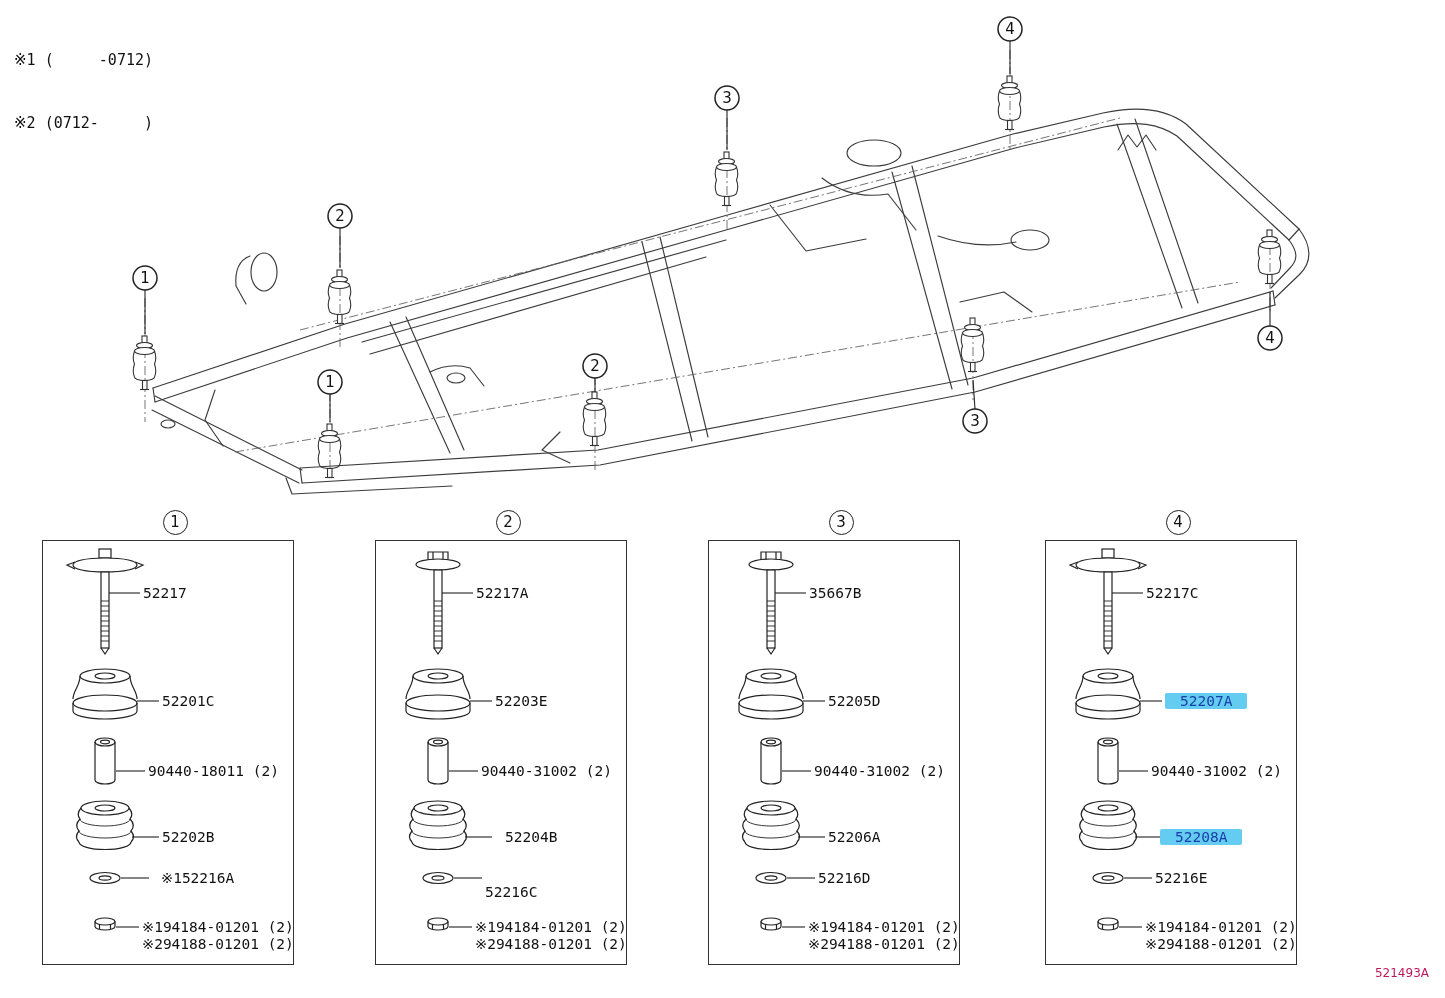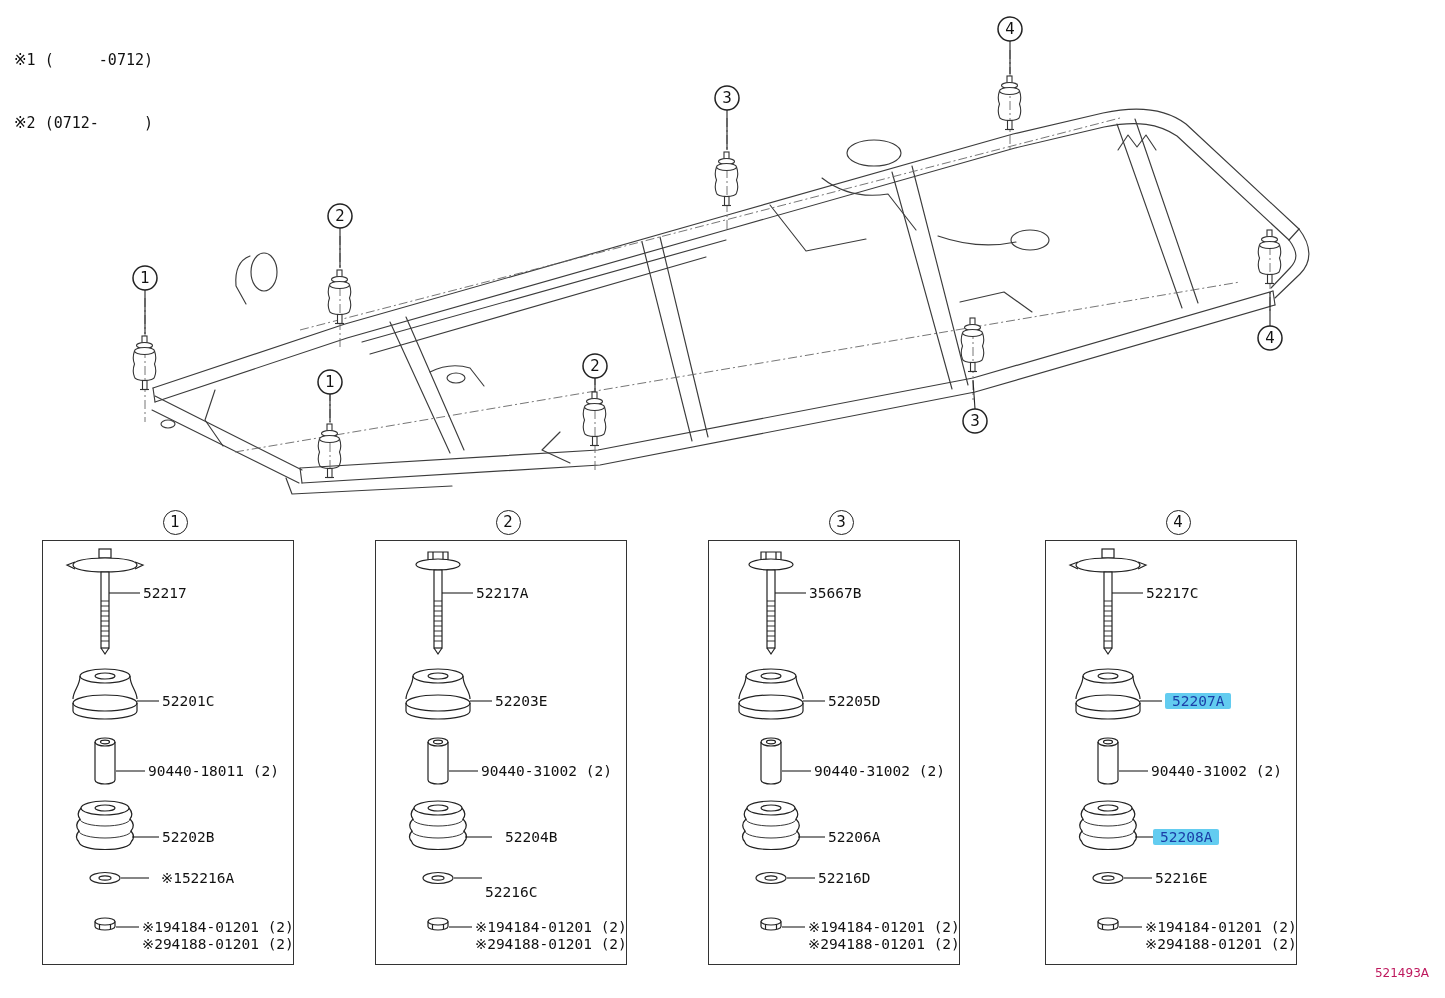--- a/index.html
+++ b/index.html
@@ -30,21 +30,21 @@
   .panel-box { position:relative; width:252px; height:425px; border:1.6px solid #333; background:#fff; }
   .panel-svg { position:absolute; left:0; top:0; width:263px; height:422px; }
   .panel-svg .draw { stroke:#222; fill:none; }
   .panel-svg .leader { stroke:#222; stroke-width:1.1; }
 
   .plabel {
     position:absolute; white-space:nowrap;
     font-family:"DejaVu Sans Mono","DejaVu Sans",monospace;
     font-size:14.5px; line-height:16px; color:#111;
   }
-  .plabel.hl { background:var(--hl-bg,#63ccf0); color:var(--hl-text,#1b3fa8); padding:0 7px; border-radius:2px; }
+  .plabel.hl { background:var(--hl-bg,#63ccf0); color:var(--hl-text,#1b3fa8); padding:0 15px; border-radius:2px; }
 
   .figure-code { position:absolute; right:16px; top:966px; font-size:12px; color:#be185d; }
 </style>
 </head>
 <body>
 
 <svg width="0" height="0" style="position:absolute" aria-hidden="true">
   <defs>
     <g id="sym-mount" stroke="#333" stroke-width="1.1" fill="#fff">
       <rect x="10" y="0" width="5" height="7"></rect>
@@ -308,21 +308,21 @@
           <line class="leader" x1="89" y1="296" x2="116" y2="296"></line>
           <use href="#sym-washer" xlink:href="#sym-washer" x="46" y="330"></use>
           <line class="leader" x1="78" y1="337" x2="106" y2="337"></line>
           <use href="#sym-nut" xlink:href="#sym-nut" x="51" y="376"></use>
           <line class="leader" x1="73" y1="386" x2="96" y2="386"></line>
         </g>
       </svg>
       <div class="plabel" style="left:100px; top:44px">52217C</div>
       <div class="plabel hl" style="left:119px; top:152px">52207A</div>
       <div class="plabel" style="left:105px; top:222px">90440-31002 (2)</div>
-      <div class="plabel hl" style="left:107px; top:288px">52208A</div>
+      <div class="plabel hl" style="left:114px; top:288px">52208A</div>
       <div class="plabel" style="left:109px; top:329px">52216E</div>
       <div class="plabel" style="left:99px;  top:378px">※194184-01201 (2)</div>
       <div class="plabel" style="left:99px;  top:395px">※294188-01201 (2)</div>
     </div>
   </div>
 
   <div class="figure-code">521493A</div>
 
 </div>
 

